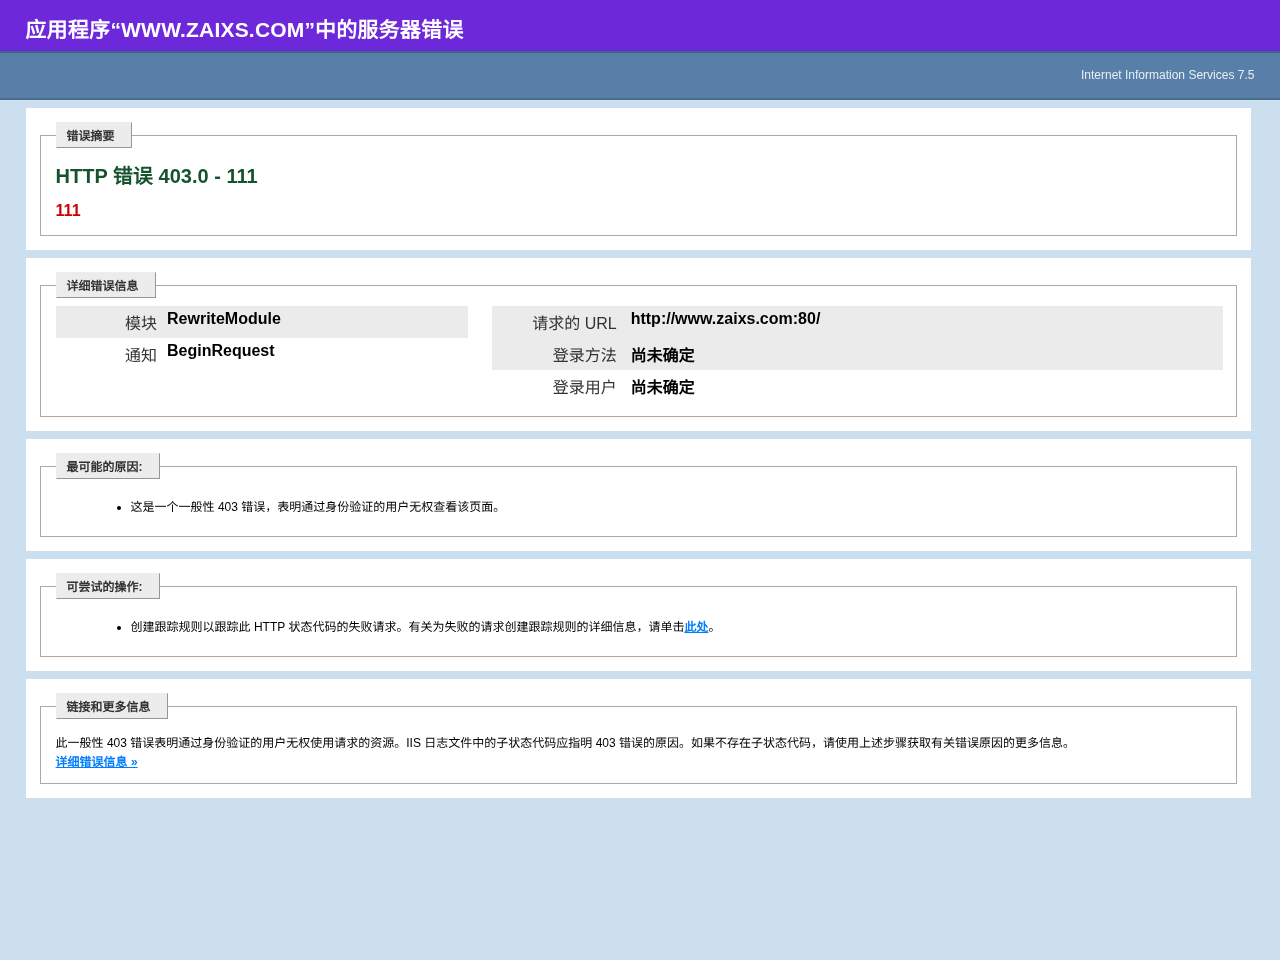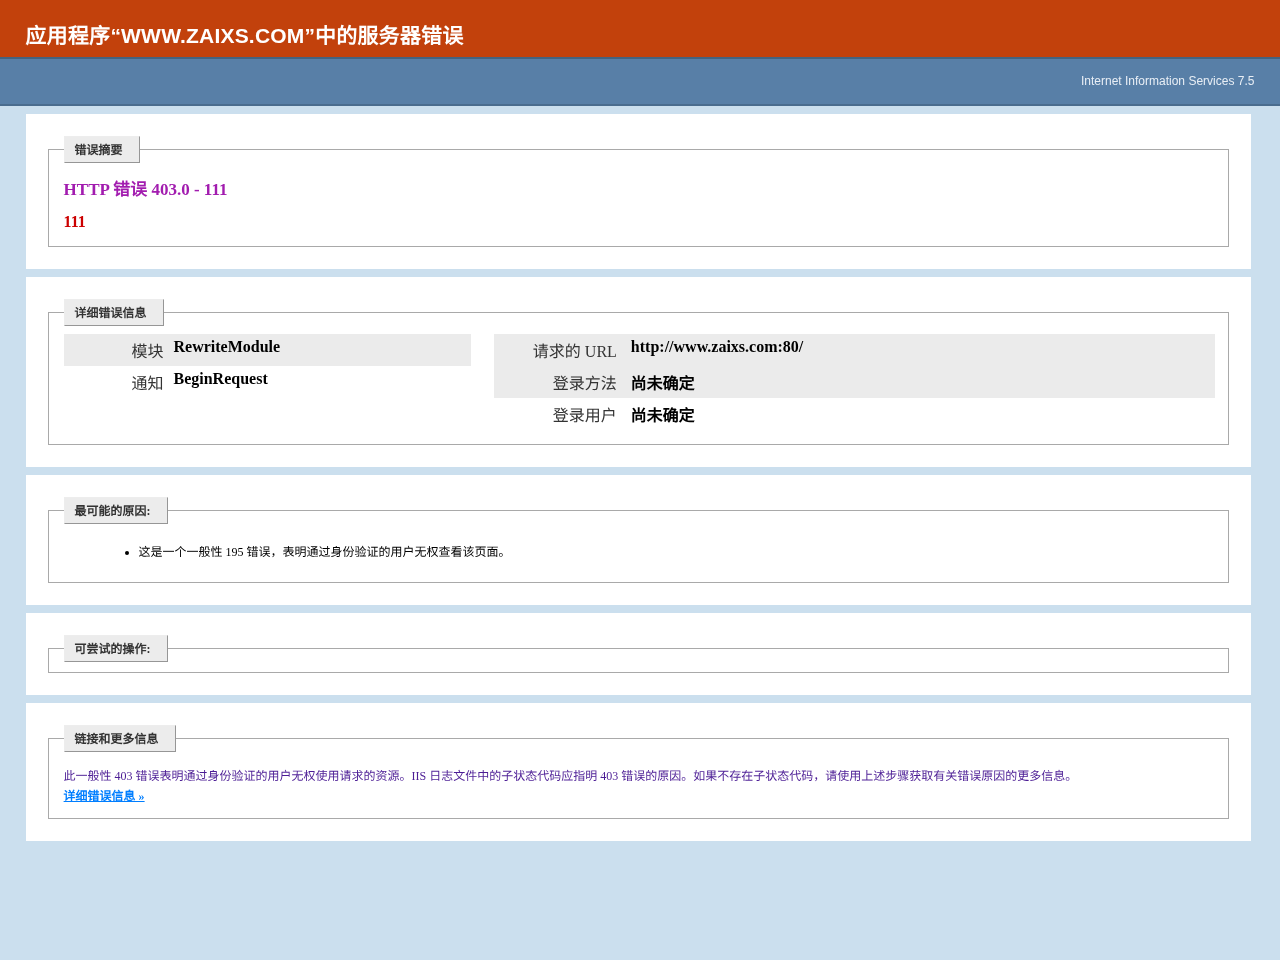--- a/index.html
+++ b/index.html
@@ -6,22 +6,22 @@
   html, body {
     margin: 0; padding: 0;
     width: 1280px; height: 960px;
     background: #CBDFEE;
     font-family: "Liberation Sans", "DejaVu Sans", sans-serif;
     font-size: 12px;
     color: #000;
   }
   
   #header {
-    background: #c2410c;
-    padding: 19px 2% 8px 2%;
+    background: #6d28d9;
+    padding: 13px 2% 8px 2%;
     border-bottom: 2px solid #43627F;
   }
   #header h1 {
     margin: 0;
     font-size: 21px;
     font-weight: bold;
     color: #FFFFFF;
     letter-spacing: 0.2px;
   }
   #server-version {
@@ -36,41 +36,40 @@
   #content {
     margin: 0 2.3% 0 2%;
     padding-bottom: 20px;
   }
   .content-container {
     background: #FFFFFF;
     margin-top: 8px;
     padding: 10px;
   }
   fieldset {
-    margin: 12px;
+    margin: 4px;
     border: 1px solid #A9A9A9;
     padding: 0 1px 10px 15px;
-    font-family: Liberation Serif, serif;
   }
   legend {
     background: #ECECEC;
     border-top: 1px solid #EDEDED;
     border-left: 1px solid #EDEDED;
     border-right: 1px solid #969696;
     border-bottom: 1px solid #969696;
     padding: 3px 16px 4px 10px;
     font-weight: bold;
     font-size: 12px;
     color: #333333;
   }
   h2.error-title {
     margin: 12px 0 0 0;
-    font-size: 17px;
-    font-weight: bold;
-    color: #a21caf;
+    font-size: 20px;
+    font-weight: bold;
+    color: #14532d;
   }
   h3.error-subtitle {
     margin: 13px 0 5px 0;
     font-size: 16px;
     font-weight: bold;
     color: #CC0000;
   }
   
   .details-wrap { overflow: hidden; }
   #details-left  { width: 35%;  float: left; }
@@ -93,21 +92,21 @@
   }
   #details-right table.detail th { width: 19%; padding-right: 14px; }
   table.detail td { font-weight: bold; color: #000; }
   table.detail tr.alt th, table.detail tr.alt td { background-color: #EBEBEB; }
   
   ul.bullets {
     margin: 18px 0 12px 75px;
     padding: 0;
   }
   ul.bullets li { margin: 0 0 6px 0; font-size: 12px; color: #000; }
-  .content-container p { margin: 14px 0 2px 0; font-size: 12px; color: #4c1d95; }
+  .content-container p { margin: 14px 0 2px 0; font-size: 12px; color: #000000; }
   a.page-link, a.page-link:visited {
     color: #007EFF;
     font-weight: bold;
     text-decoration: underline;
     font-size: 12px;
   }
   .more-link-line { margin: 2px 0 4px 0; }
 </style>
 </head>
 <body>
@@ -167,28 +166,31 @@
             </table>
         </div>
       </div>
     </fieldset>
   </div>
 
   <div class="content-container">
     <fieldset>
       <legend>最可能的原因:</legend>
       <ul class="bullets">
-        <li>这是一个一般性 195 错误，表明通过身份验证的用户无权查看该页面。</li>
+        <li>这是一个一般性 403 错误，表明通过身份验证的用户无权查看该页面。</li>
       </ul>
     </fieldset>
   </div>
 
   <div class="content-container">
     <fieldset>
       <legend>可尝试的操作:</legend>
+      <ul class="bullets">
+        <li><span>创建跟踪规则以跟踪此 HTTP 状态代码的失败请求。有关为失败的请求创建跟踪规则的详细信息，请单击</span><a href="#" class="page-link">此处</a><span>。</span></li>
+      </ul>
     </fieldset>
   </div>
 
   <div class="content-container">
     <fieldset>
       <legend>链接和更多信息</legend>
       <p>此一般性 403 错误表明通过身份验证的用户无权使用请求的资源。IIS 日志文件中的子状态代码应指明 403 错误的原因。如果不存在子状态代码，请使用上述步骤获取有关错误原因的更多信息。</p>
       <div class="more-link-line">
         <a href="#" class="page-link">详细错误信息 »</a>
       </div>

